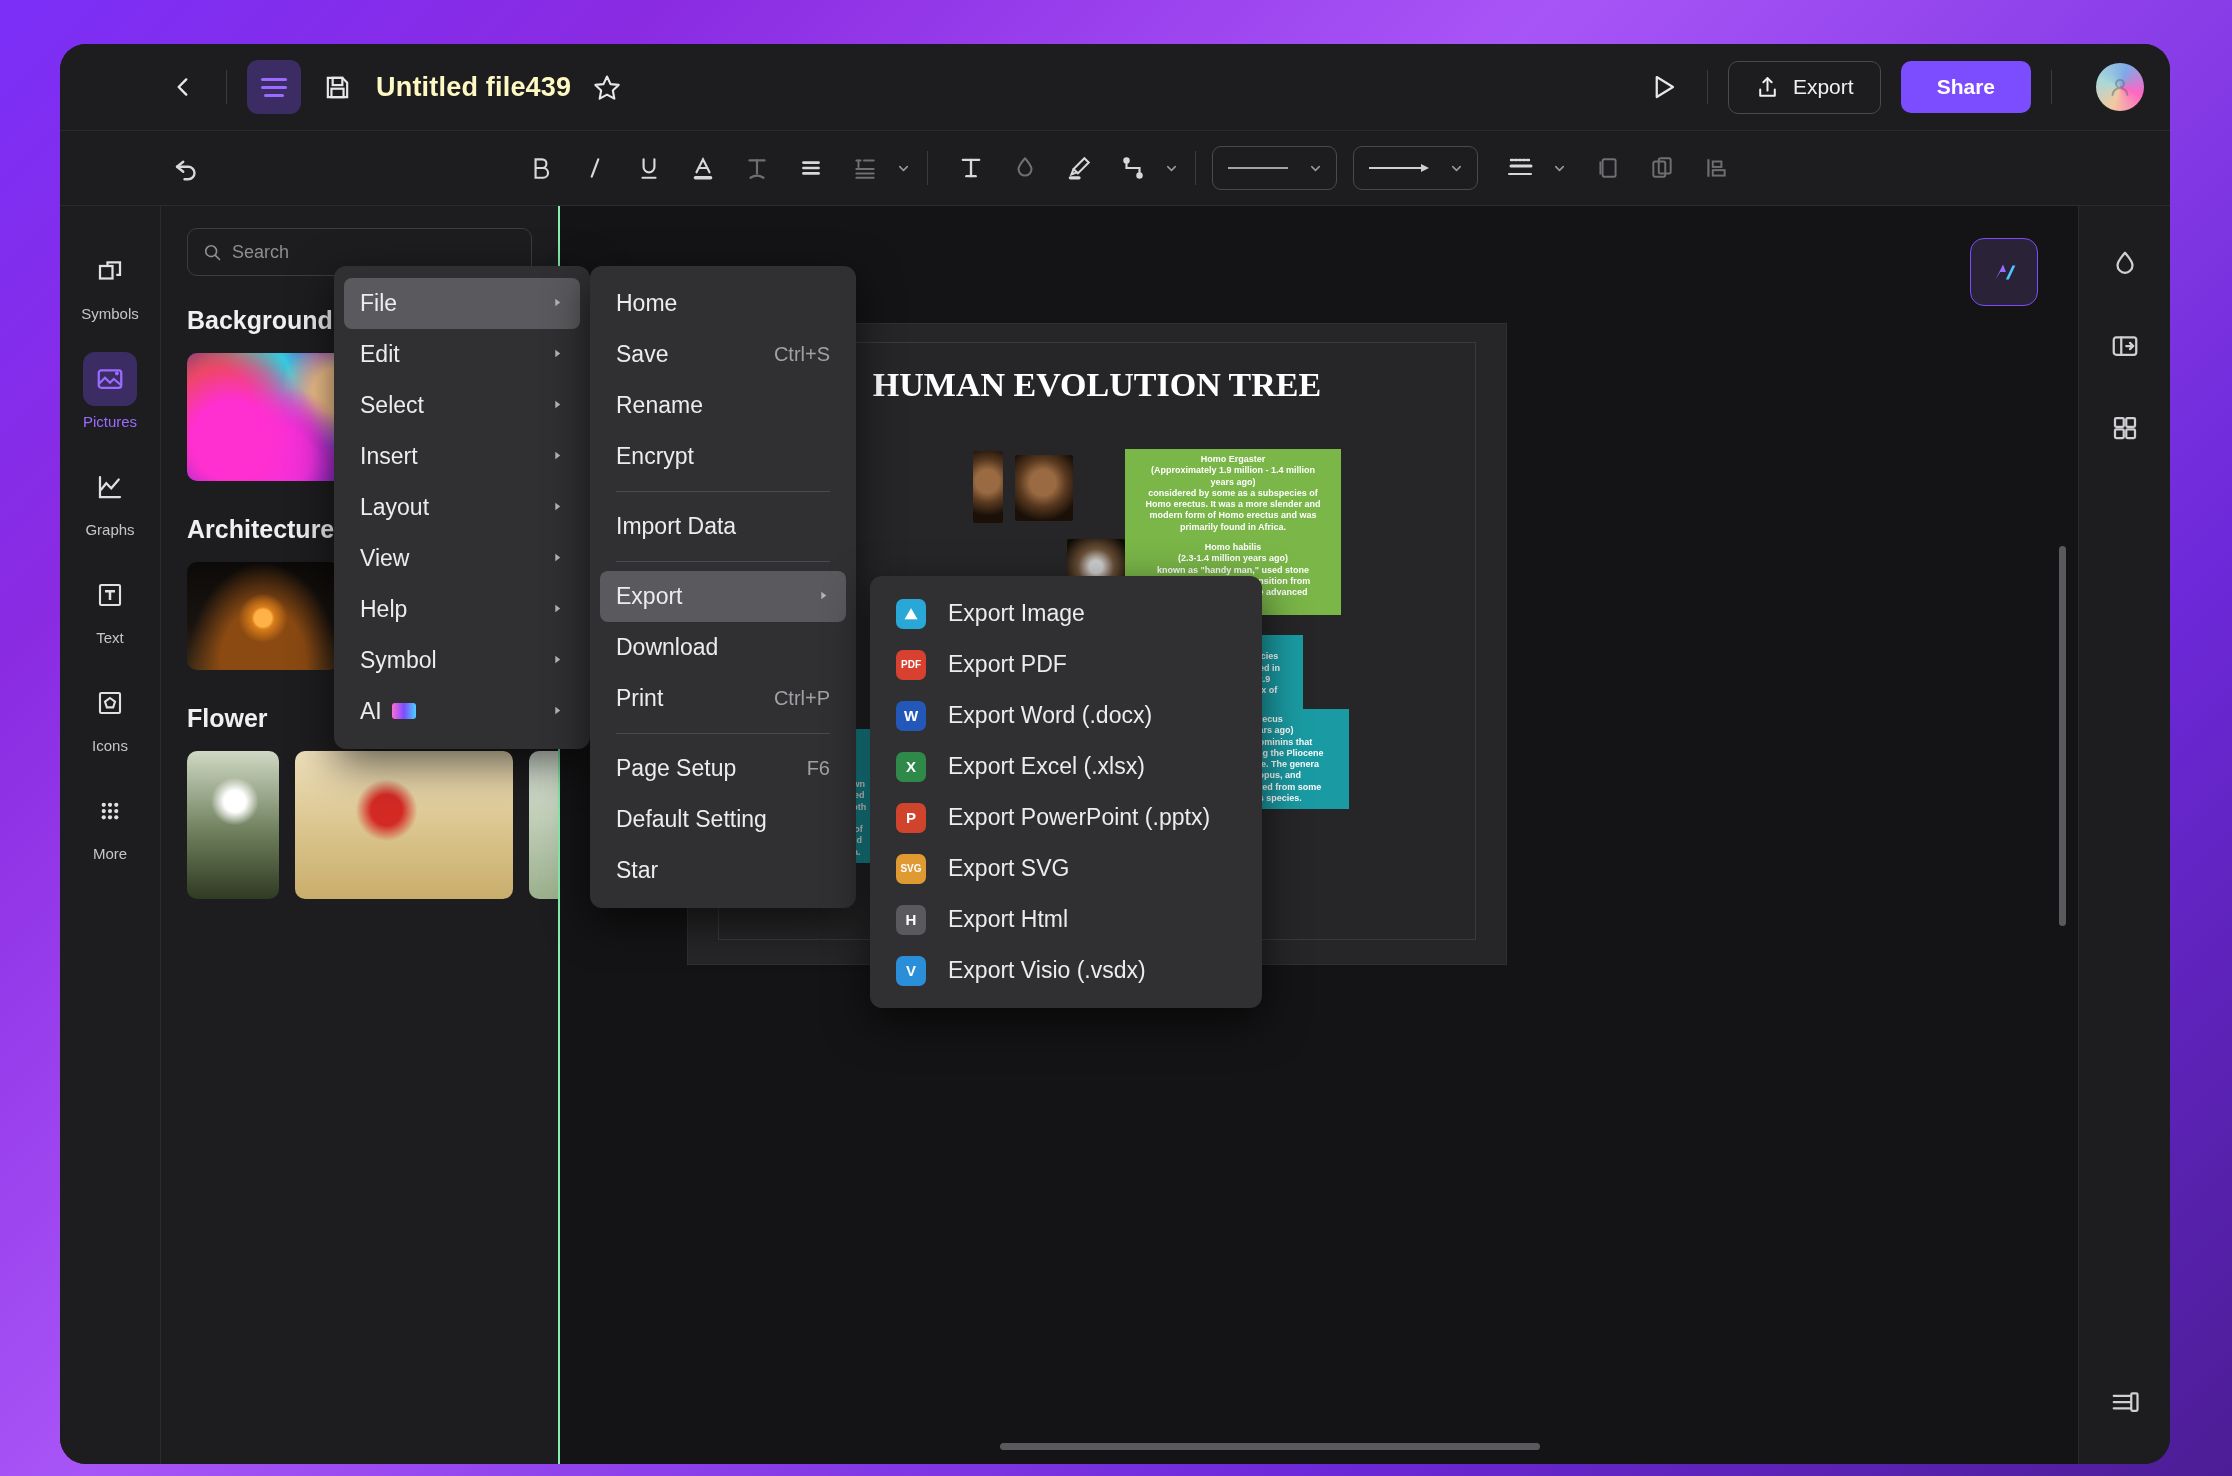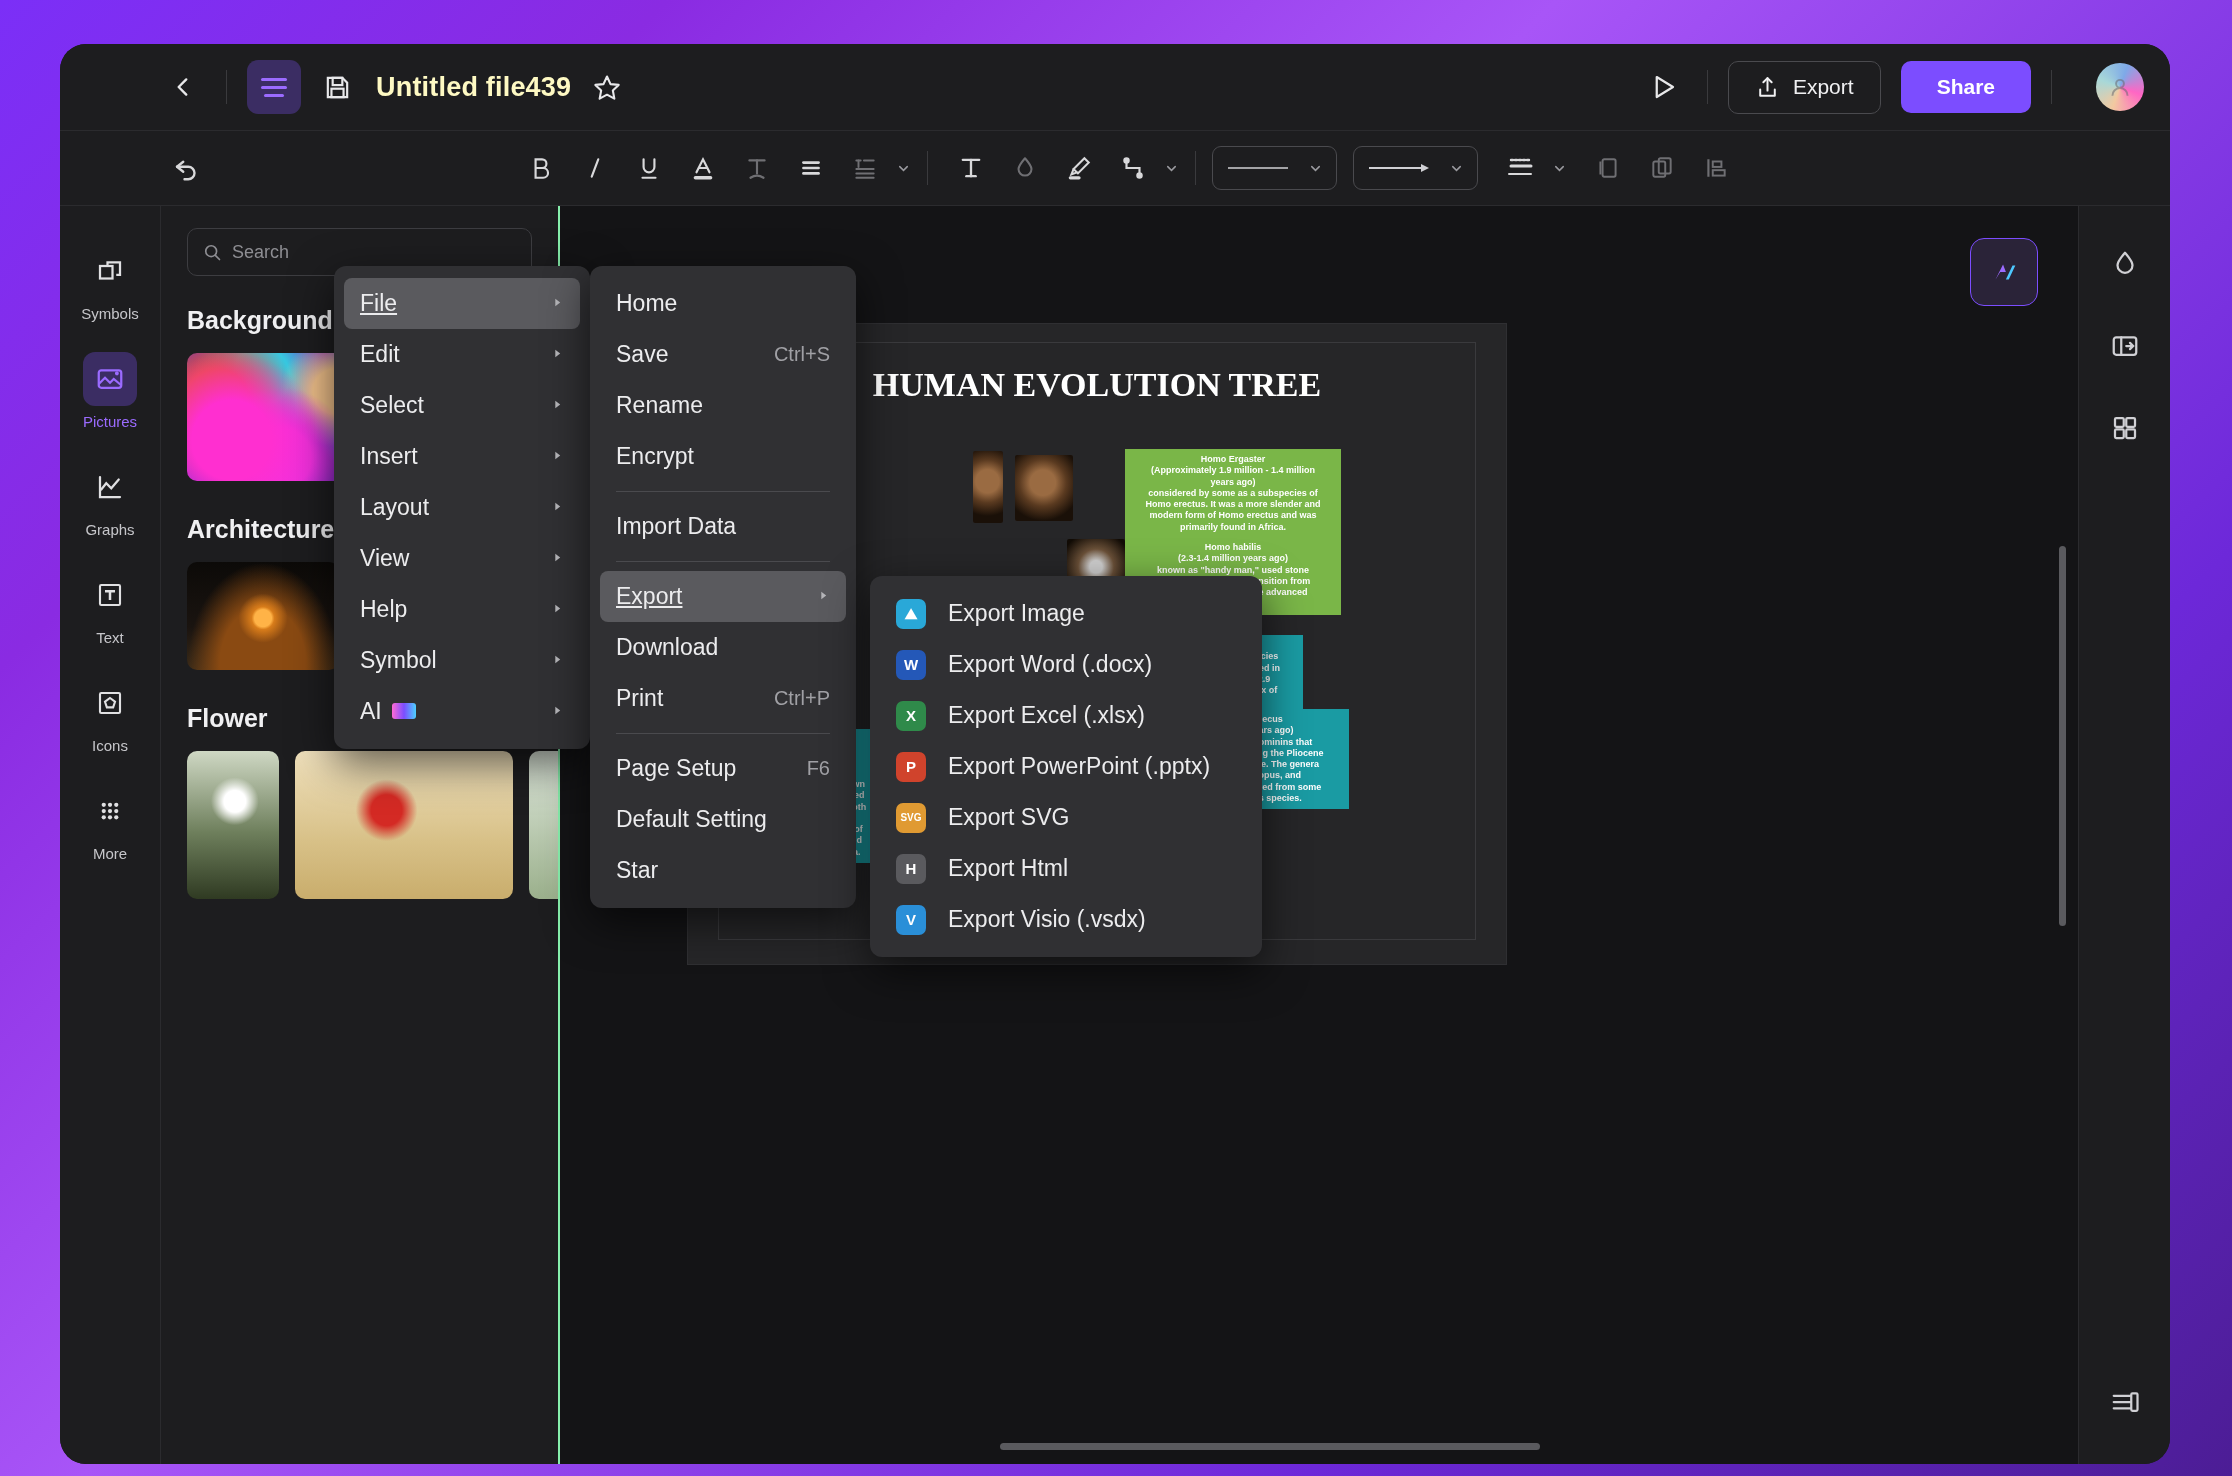--- a/index.html
+++ b/index.html
@@ -225,21 +225,21 @@
   .menu {
     position:absolute; background:#303033;
     border-radius:12px; box-shadow:0 14px 44px rgba(0,0,0,.62);
     padding:12px 10px; z-index:50;
   }
   .mi {
     display:flex;align-items:center;
     height:51px; padding:0 16px; border-radius:8px;
     color:#ececee; font-size:23px; cursor:pointer; white-space:nowrap;
   }
-  .mi.hl { background:#5a5a5e;text-decoration:underline; }
+  .mi.hl { background:#5a5a5e; }
   .mi .lbl { flex:1; }
   .mi .sc { color:#a0a0a5; font-size:20px; margin-left:44px; }
   .mi .arrow { color:#b5b5b9; font-size:14px; margin-left:34px; }
   .m-div { height:1px;background:#4a4a4e;margin:9px 16px; }
 
   #menu-root { left:274px; top:222px; width:256px; }
   #menu-file { left:530px; top:222px; width:266px; }
   #menu-export { left:810px; top:532px; width:392px; }
 
   .ico-sq {
@@ -762,20 +762,24 @@
       <div class="mi">
         <span class="lbl">Star</span>
       </div>
     </div>
   <div class="menu" id="menu-export">
       <div class="mi">
         <span class="ico-sq" style="background: rgb(41, 168, 216); font-size: 15px;">⛰</span>
         <span class="lbl">Export Image</span>
       </div>
       <div class="mi">
+        <span class="ico-sq" style="background: rgb(216, 64, 47); font-size: 10px;">PDF</span>
+        <span class="lbl">Export PDF</span>
+      </div>
+      <div class="mi">
         <span class="ico-sq" style="background: rgb(36, 88, 184); font-size: 15px;">W</span>
         <span class="lbl">Export Word (.docx)</span>
       </div>
       <div class="mi">
         <span class="ico-sq" style="background: rgb(47, 138, 74); font-size: 15px;">X</span>
         <span class="lbl">Export Excel (.xlsx)</span>
       </div>
       <div class="mi">
         <span class="ico-sq" style="background: rgb(208, 67, 44); font-size: 15px;">P</span>
         <span class="lbl">Export PowerPoint (.pptx)</span>

